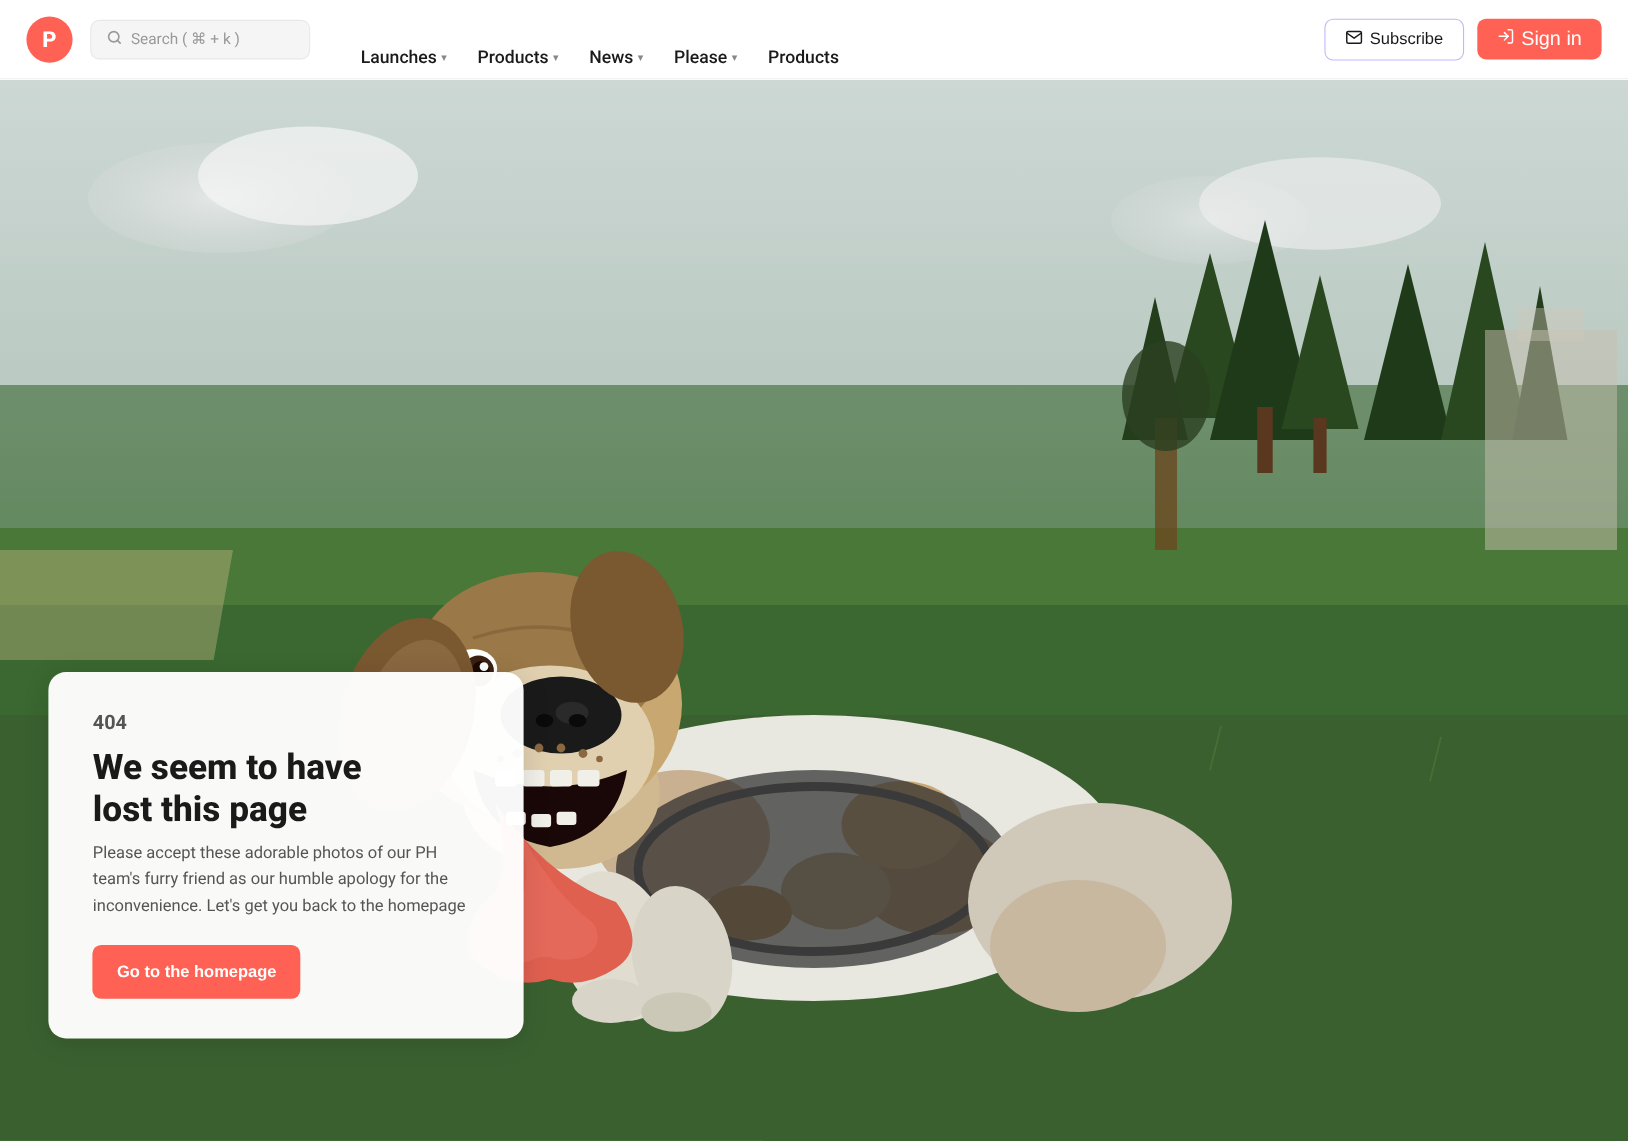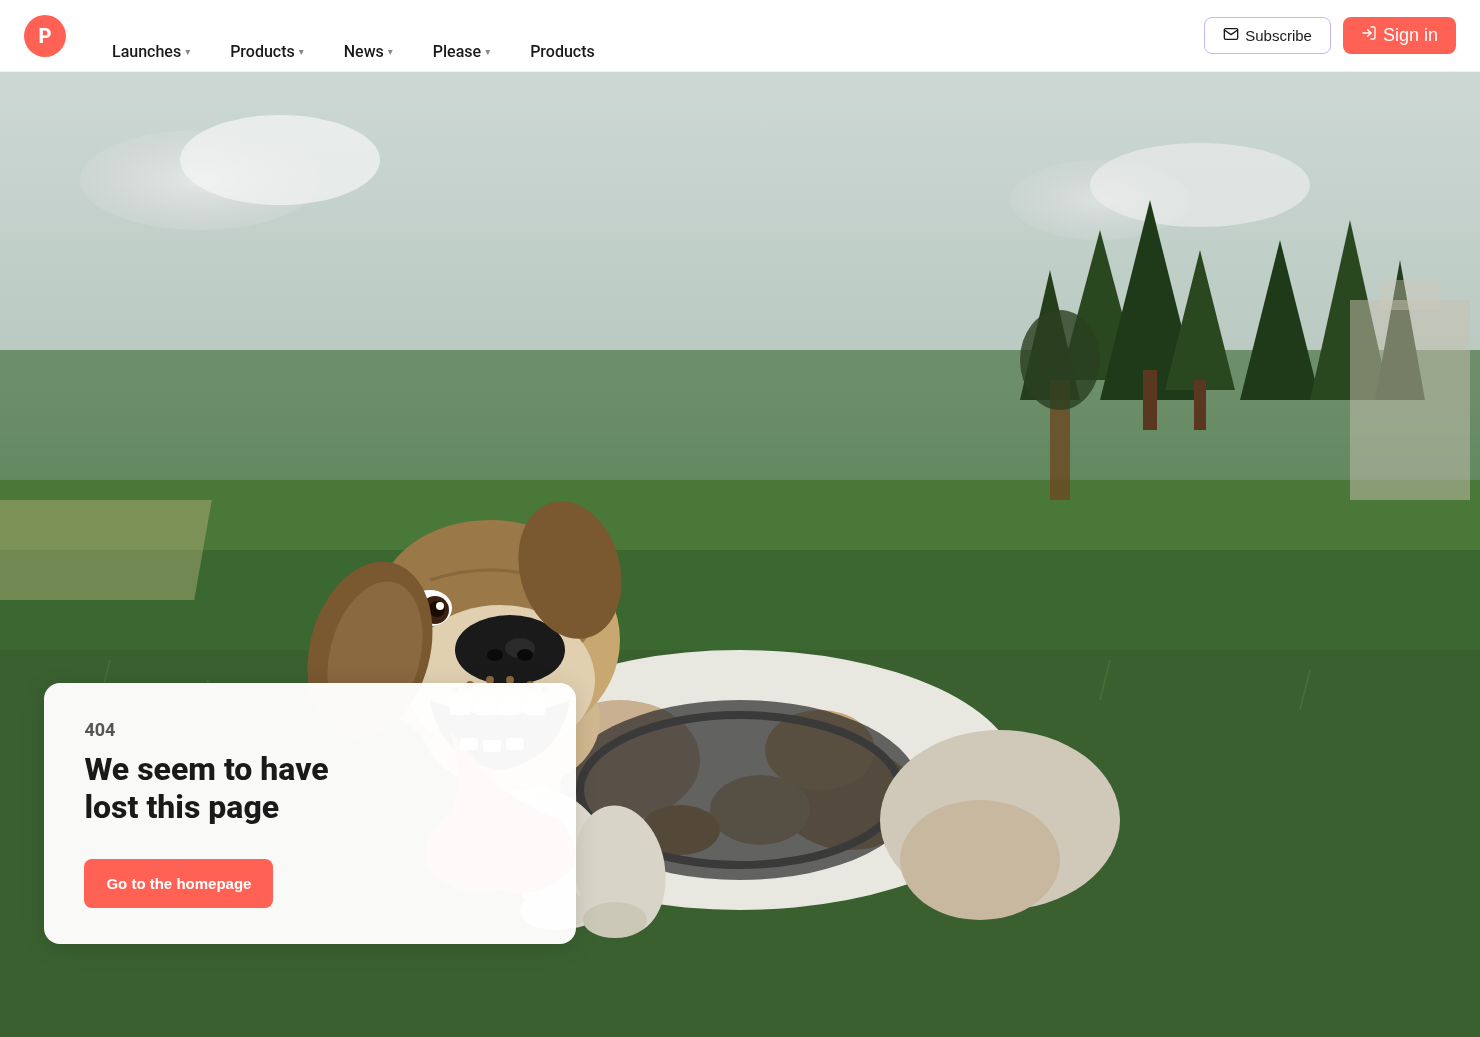--- a/index.html
+++ b/index.html
@@ -64,21 +64,21 @@
     }
 
     .search-placeholder {
       color: #999;
       font-size: 14px;
     }
 
     .nav-links {
       display: flex;
       align-items: flex-start;
-      gap: 12px;
+      gap: 0;
       margin-left: 16px;
       flex: 1;
       margin-top: 32px;
     }
 
     .nav-item {
       display: flex;
       align-items: center;
       gap: 4px;
       padding: 8px 14px;
@@ -141,37 +141,37 @@
     }
 
     
     .error-card {
       position: absolute;
       bottom: 9%;
       left: 3%;
       background: rgba(255, 255, 255, 0.97);
       border-radius: 16px;
       padding: 36px 40px;
-      width: 532px;
+      width: 432px;
       box-shadow: 0 4px 24px rgba(0,0,0,0.12);
     }
 
     .error-code {
       font-size: 18px;
       font-weight: 700;
       color: #555;
       margin-bottom: 10px;
     }
 
     .error-title {
       font-size: 32px;
       font-weight: 800;
       color: #1a1a1a;
       line-height: 1.2;
-      margin-bottom: 32px;
+      margin-bottom: 8px;
     }
 
     .error-description {
       font-size: 15px;
       color: #555;
       line-height: 1.6;
       margin-bottom: 24px;
     }
 
     .homepage-btn {
@@ -187,20 +187,29 @@
       cursor: pointer;
       transition: background 0.15s;
     }
   </style>
 </head>
 <body>
 
 <nav class="navbar">
   <div class="logo-circle">P</div>
 
+  <div class="search-box">
+    <span class="search-icon-svg">
+      <svg width="14" height="14" viewBox="0 0 24 24" fill="none" stroke="#999" stroke-width="2.5" stroke-linecap="round" stroke-linejoin="round">
+        <circle cx="11" cy="11" r="8"></circle>
+        <line x1="21" y1="21" x2="16.65" y2="16.65"></line>
+      </svg>
+    </span>
+    <span class="search-placeholder">Search ( ⌘ + k )</span>
+  </div>
 
   <div class="nav-links">
     <a class="nav-item">
       <span>Launches</span>
       <span class="chevron-down">▾</span>
     </a>
     <a class="nav-item">
       <span>Products</span>
       <span class="chevron-down">▾</span>
     </a>
@@ -381,15 +390,16 @@
       <rect x="1380" y="280" width="60" height="30" fill="#d0c8b8" opacity="0.4"></rect>
     </svg>
   </div>
 
   <div class="error-card">
     <div class="error-code">404</div>
     <div class="error-title">
       <span>We seem to have</span><br>
       <span>lost this page</span>
     </div>
+    <div class="error-description">Please accept these adorable photos of our PH team's furry friend as our humble apology for the inconvenience. Let's get you back to the homepage</div>
     <button class="homepage-btn">Go to the homepage</button>
   </div>
 </div>
 
 </body></html>

